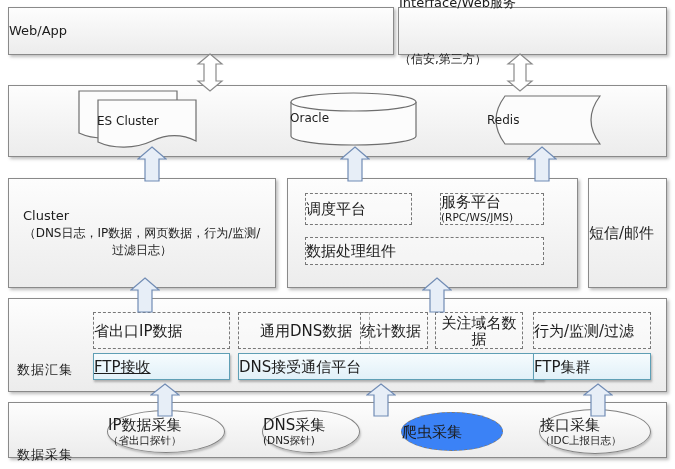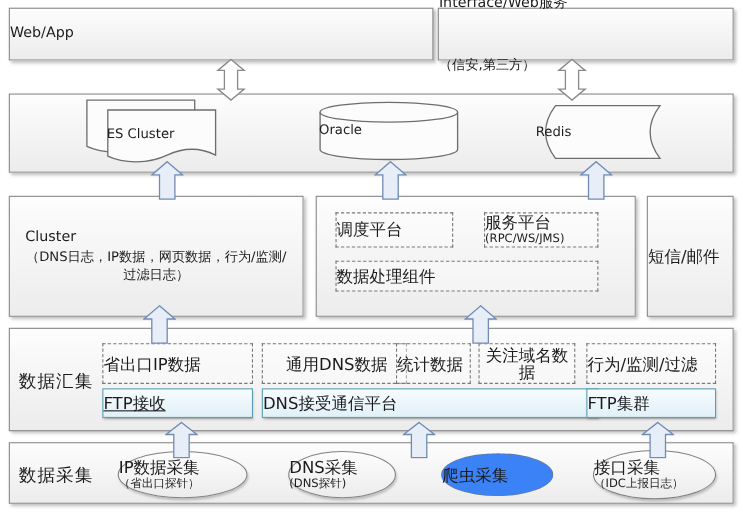--- a/index.html
+++ b/index.html
@@ -12,21 +12,21 @@
   .dash { border:1px dashed #787878; background:rgba(252,252,252,.4); z-index:2; }
   .chan { background:linear-gradient(180deg,#f6fcfe 0%,#e1f0f8 100%); border:1px solid #5f9fb5;
           box-shadow:1px 2px 2px rgba(110,110,110,.5); z-index:2; }
   .ell { border:1px solid #828282; border-radius:50%;
          background:linear-gradient(180deg,#fdfdfd,#ececec); box-shadow:1px 2px 2px rgba(120,120,120,.4); z-index:2; }
   .ell-dashed { border:1px dashed #787878; border-radius:50%; background:#3b82f6; z-index:2; }
   .t1 { font-size:13px; line-height:18px; }
   .t2 { font-size:12px; line-height:17px; }
   .t3 { font-size:15px; line-height:16px; }
   .t4 { font-size:10.5px; line-height:14px; }
-  .rowlabel { font-size:16px; letter-spacing:1px; z-index:2; }
+  .rowlabel { font-size:13px; letter-spacing:1px; z-index:2;margin-top:24px; }
   svg.shape { position:absolute; overflow:visible; z-index:3; }
   svg.arr { position:absolute; z-index:5; }
   .arr path { fill:#e7eef7; stroke:#718cb5; stroke-width:1.2; }
   .darr path { fill:#ffffff; stroke:#8a8a8a; stroke-width:1.2; }
   .sheet { fill:#fcfcfc; stroke:#6e6e6e; stroke-width:1.2; }
   .shapelabel { z-index:4; }
 </style>
 </head>
 <body>
 

